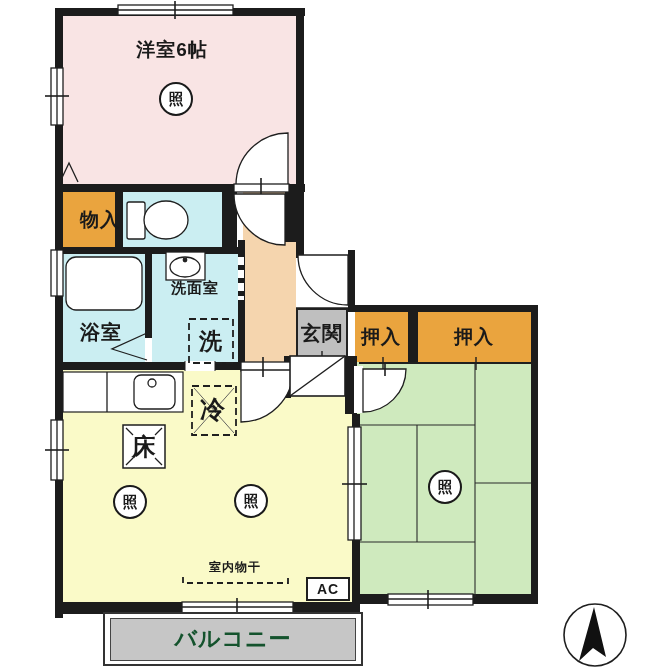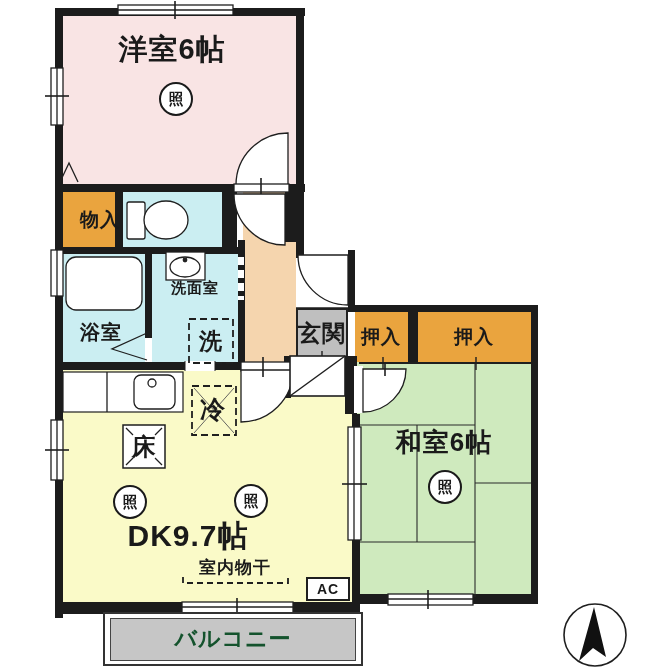--- a/index.html
+++ b/index.html
@@ -185,44 +185,42 @@
     <rect x="307" y="578" width="42" height="22" fill="#fff" stroke-width="2"></rect>
 
     <polyline points="60,182 69,163 78,182"></polyline>
 
     <g>
       <circle cx="595" cy="635" r="31" fill="#fff" stroke-width="1.6"></circle>
       <polygon points="594,607 606,657 593,648 579,661" fill="#111" stroke="none"></polygon>
     </g>
   </svg>
 
-  <div class="lbl" style="left:172px;top:50px;font-size:29px">洋室6帖</div>
+  <div class="lbl" style="left:172px;top:50px;font-size:19px">洋室6帖</div>
   <div class="circ" style="left:176px;top:99px">
       <span>照</span>
     </div>
   <div class="lbl" style="left:100px;top:220px;font-size:19px">物入</div>
   <div class="lbl" style="left:101px;top:332px;font-size:20px">浴室</div>
   <div class="lbl" style="left:195px;top:288px;font-size:15px">洗面室</div>
   <div class="lbl" style="left:211px;top:341px;font-size:23px">洗</div>
-  <div class="lbl" style="left:322px;top:333px;font-size:23px">玄関</div>
+  <div class="lbl" style="left:322px;top:333px;font-size:20px">玄関</div>
   <div class="lbl" style="left:381px;top:337px;font-size:19px">押入</div>
   <div class="lbl" style="left:474px;top:337px;font-size:19px">押入</div>
-  <div class="lbl" style="left:444px;top:442px;font-size:26px">和室6帖</div>
   <div class="circ" style="left:445px;top:487px">
       <span>照</span>
     </div>
   <div class="lbl" style="left:213px;top:409px;font-size:25px">冷</div>
   <div class="lbl" style="left:144px;top:447px;font-size:24px">床</div>
   <div class="circ" style="left:130px;top:502px">
       <span>照</span>
     </div>
   <div class="circ" style="left:251px;top:501px">
       <span>照</span>
     </div>
-  <div class="lbl" style="left:188px;top:536px;font-size:30px">DK9.7帖</div>
-  <div class="lbl" style="left:235px;top:567px;font-size:17px">室内物干</div>
+  <div class="lbl" style="left:235px;top:567px;font-size:12px">室内物干</div>
   <div class="lbl" style="left:328px;top:589px;font-size:14px;font-weight:700">AC</div>
 
   <div class="balc-outer"></div>
   <div class="balc-inner"></div>
   <div class="lbl" style="left:233px;top:639px;font-size:22px;color:#14532d">バルコニー</div>
 
 </div>
 
 </body></html>

